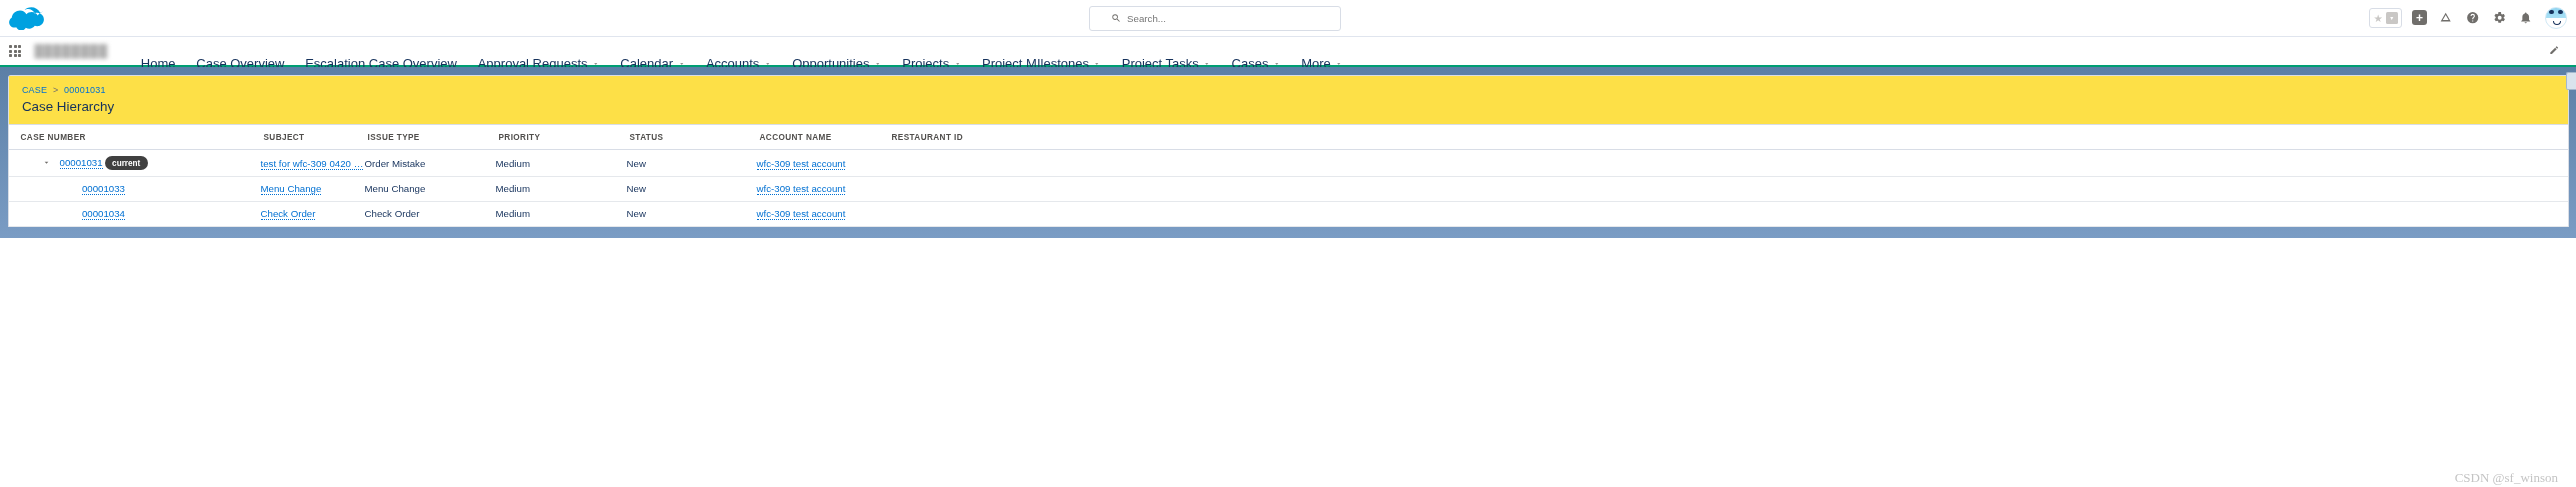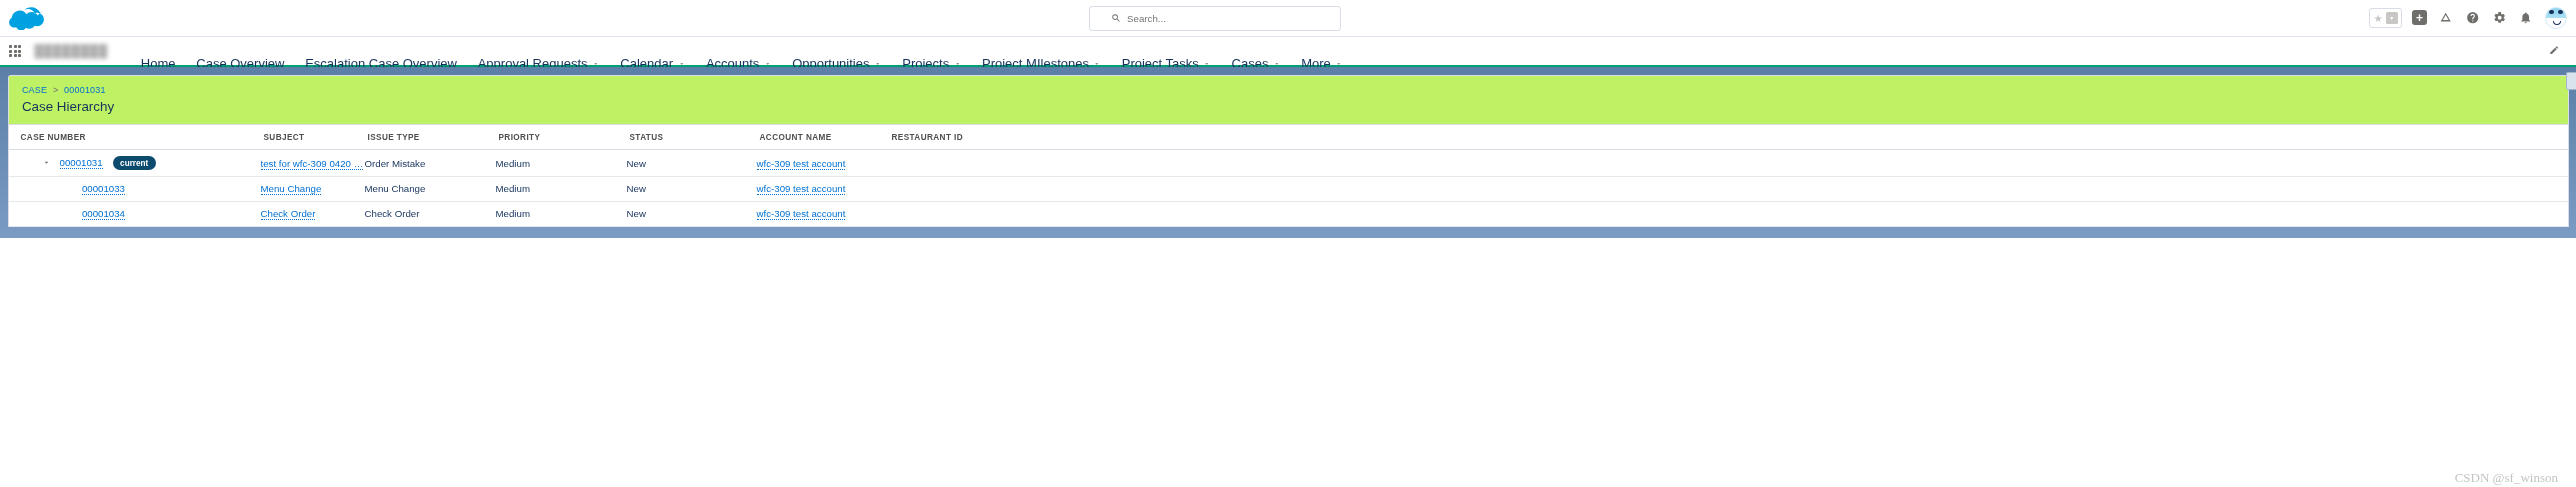--- a/index.html
+++ b/index.html
@@ -34,21 +34,21 @@
     .nav-item .chev { margin-left: 4.5px; }
     .nav-edit { margin-left: auto; padding: 0 7.5px; cursor: pointer; }
     .chev svg { width: 7.5px; height: 7.5px; fill: #706e6b; }
     
     
     .content-wrap { background: linear-gradient(180deg, #5b7fa6 0%, #7a9cc4 100%); padding: 7.5px 7.5px 0 7.5px; min-height: 171px; position: relative; }
     
     .page-card { background: #fff; border-radius: 3px 3px 0 0; border: 0.7px solid #d8dde6; border-bottom: none; overflow: visible; }
     
     
-    .card-head { background: #bef264; padding: 9px 13.4px 10.4px 13.4px; border-bottom: 0.7px solid #d8dde6; }
+    .card-head { background: #fde047; padding: 9px 13.4px 10.4px 13.4px; border-bottom: 0.7px solid #d8dde6; }
     .crumb { font-size: 9px; letter-spacing: 0.2px; margin-bottom: 4.5px; }
     .crumb a { color: #0070d2; text-decoration: none; }
     .crumb .sep { color: #706e6b; margin: 0 3px; }
     .page-title { font-size: 13.4px; font-weight: 400; color: #16325c; }
     
     
     .tbl { width: 100%; }
     .tbl-head { display: flex; padding: 7.5px 0; border-bottom: 0.7px solid #d8dde6; }
     .tbl-head > div { font-size: 8.2px; font-weight: 600; letter-spacing: 0.4px; color: #514f4d; }
     .tbl-row { display: flex; align-items: center; padding: 6px 0; border-bottom: 0.7px solid #e5e8ec; }
@@ -58,21 +58,21 @@
     .c-issue { width: 131px; }
     .c-prio { width: 131px; }
     .c-status { width: 130px; }
     .c-acct { width: 132px; }
     .c-rest { width: 132px; }
     .c-assign { flex: 1; }
     .link { color: #0070d2; text-decoration: none; border-bottom: 0.7px dotted #0070d2; }
     .tbl-head > div:first-child { margin-left: 12px; width: 243px; }
     .indent-0 { padding-left: 0; }
     .indent-1 .c-case { padding-left: 22.4px; }
-    .badge-current { display: inline-block; background: #0c4a6e; color: #fff; font-size: 8.2px; font-weight: 600; padding: 2.2px 7.5px; border-radius: 7.5px; margin-left: 10px; }
+    .badge-current { display: inline-block; background: #404040; color: #fff; font-size: 8.2px; font-weight: 600; padding: 2.2px 7.5px; border-radius: 7.5px; margin-left: 2px; }
     .expand-toggle { cursor: pointer; color: #706e6b; }
     .expand-toggle svg { width: 9px; height: 9px; fill: #706e6b; }
     .cell-txt { font-size: 9.7px; color: #16325c; }
     
     .side-handle { position: absolute; right: 0; top: 4.5px; width: 10.4px; height: 18px; background: #d9e3ed; border: 0.7px solid #a3b8ce; border-right: none; border-radius: 2.2px 0 0 2.2px; }
     
     .watermark { position: fixed; right: 18px; bottom: 1.5px; font-size: 13px; color: #c4c4c4; font-family: Liberation Serif, serif; }
   </style>
 </head>
 <body>

